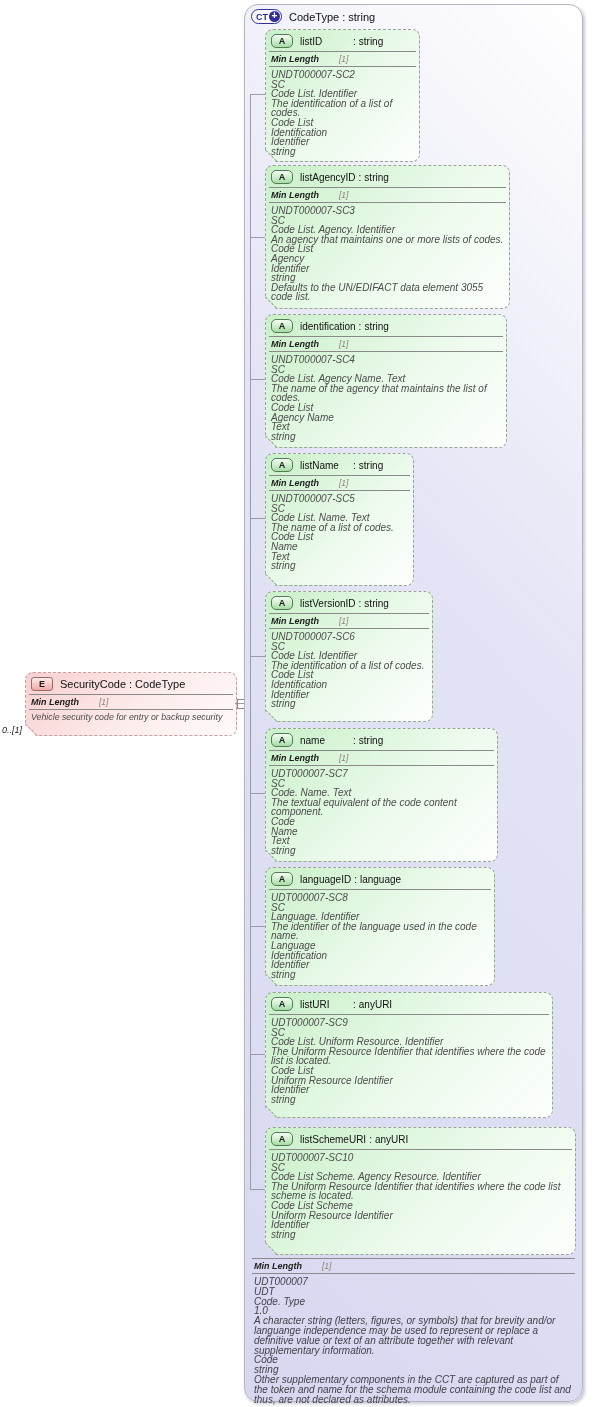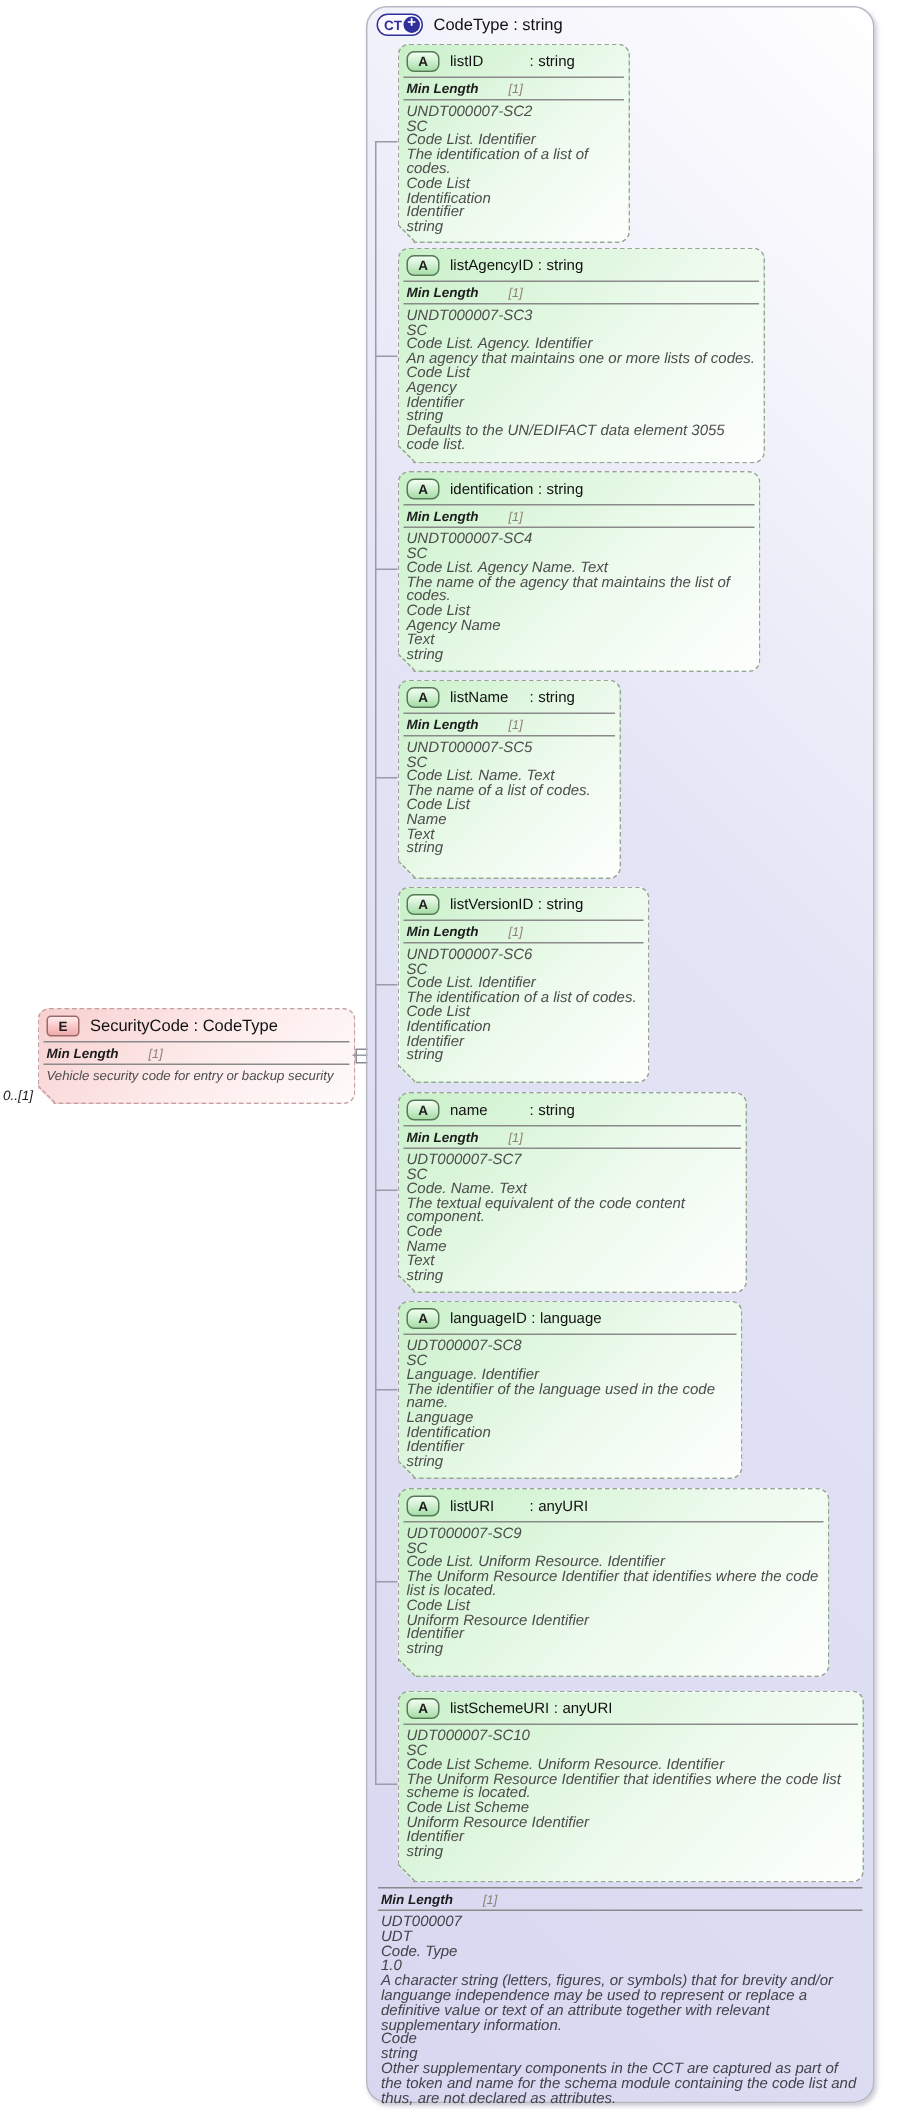--- a/index.html
+++ b/index.html
@@ -356,21 +356,21 @@
         <span class="attr-name">listSchemeURI</span>
         <span class="sep">:</span>
         <span>anyURI</span>
       </span>
     </div>
     <div class="rule"></div>
 
     <div class="facts">
           <div>UDT000007-SC10</div>
           <div>SC</div>
-          <div>Code List Scheme. Uniform Resource. Identifier</div>
+          <div>Code List Scheme. Agency Resource. Identifier</div>
           <div>The Uniform Resource Identifier that identifies where the code list scheme is located.</div>
           <div>Code List Scheme</div>
           <div>Uniform Resource Identifier</div>
           <div>Identifier</div>
           <div>string</div>
         </div>
     <div class="bevel"></div>
   </div>
       <div class="ct-footer">
       <div class="rule"></div>

